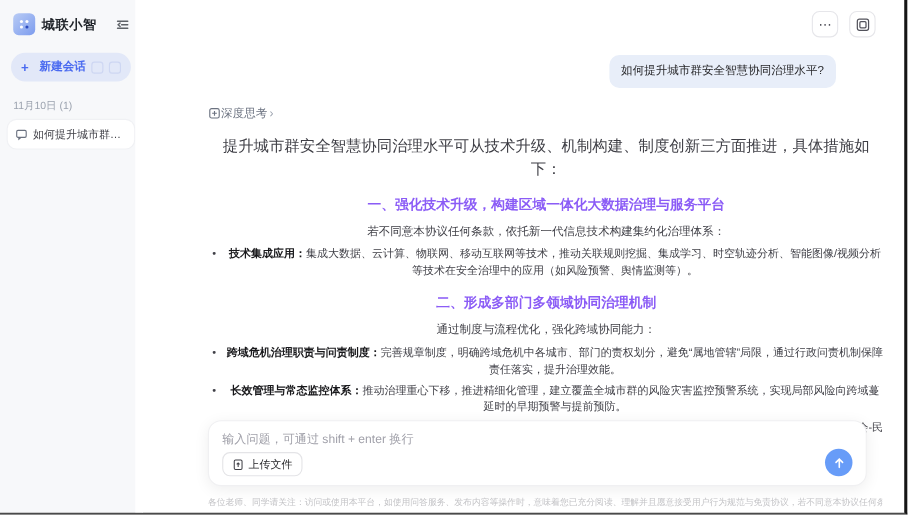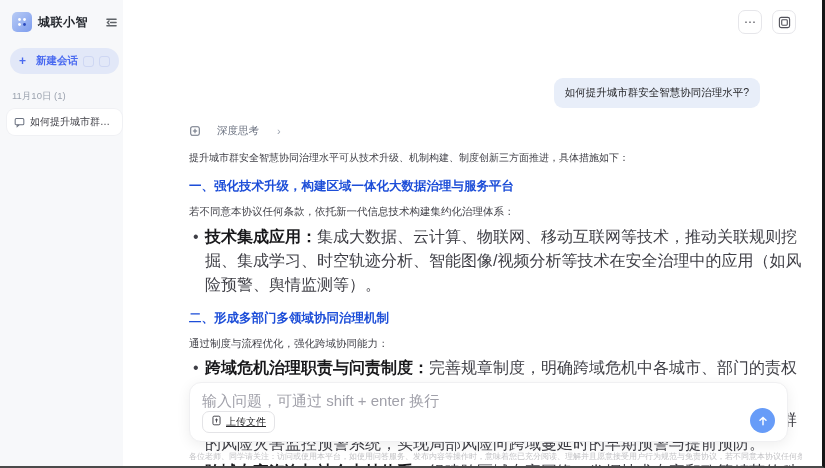--- a/index.html
+++ b/index.html
@@ -29,49 +29,49 @@
                background:#ffffff; border-radius:8px; cursor:pointer; box-shadow:0 0 0 1px #f0f1f4; }
   .conv-item svg { flex:0 0 auto; color:#6b7280; }
   .conv-title { font-size:10px; color:#3f3f46; white-space:nowrap; overflow:hidden; text-overflow:ellipsis; }
 
   
   .main { position:absolute; left:123px; right:0; top:0; bottom:0; background:#fff; }
   .top-actions { position:absolute; top:10px; right:26px; display:flex; gap:10px; z-index:5; }
   .icon-btn { width:24px; height:24px; border-radius:7px; border:1px solid #e6e6ea; background:#fff;
               display:flex; align-items:center; justify-content:center; color:#52525b; cursor:pointer;
               font-size:12px; line-height:1; }
-  .chat { position:absolute; inset:0; padding:78px 18px 78px 66px; overflow:hidden; }
+  .chat { position:absolute; inset:0; padding:50px 18px 78px 66px; overflow:hidden;text-align:center; }
 
   .user-row { display:flex; justify-content:flex-end; margin-bottom:16px; padding-right:44px; }
   .bubble { background:#e8eef9; color:#27272a; font-size:10.5px; line-height:1.5;
             padding:7px 11px; border-radius:9px; max-width:420px; }
 
-  .deepthink { display:flex; align-items:center; gap:16px; color:#6b7280; font-size:10.5px;
+  .deepthink { display:flex; align-items:center; gap:0; color:#6b7280; font-size:10.5px;
                margin-bottom:12px; cursor:pointer; }
   .deepthink .chev { font-size:11px; color:#9ca3af; margin-left:2px; }
 
-  .intro { font-size:10px; color:#3f3f46; line-height:1.55; }
-  .sec-h { font-size:12.5px; font-weight:bold; color:#1d4ed8; margin:13px 0 8px 0; }
+  .intro { font-size:14px; color:#3f3f46; line-height:1.55; }
+  .sec-h { font-size:12.5px; font-weight:bold; color:#8b5cf6; margin:13px 0 8px 0; }
   .sec-lead { font-size:10.5px; color:#3f3f46; line-height:1.55; margin-bottom:5px; }
   .sec-ul { list-style:none; padding-left:14px; }
-  .sec-li { position:relative; font-size:16px; color:#3f3f46; line-height:1.5; margin-bottom:4px; padding-left:2px; }
+  .sec-li { position:relative; font-size:10px; color:#3f3f46; line-height:1.5; margin-bottom:4px; padding-left:2px; }
   .sec-li::before { content:"•"; position:absolute; left:-10px; top:0; color:#3f3f46; }
   .sec-li b { color:#18181b; }
 
   
   .composer { position:absolute; left:66px; right:34px; bottom:24px; background:#fff;
               border:1px solid #f0f0f2; border-radius:12px; box-shadow:0 3px 14px rgba(0,0,0,.07);
               padding:9px 12px 8px 12px; height:60px; display:flex; flex-direction:column; justify-content:space-between; }
   .composer textarea { border:none; outline:none; resize:none; width:100%; height:16px;
-                       font-size:15px; color:#27272a; font-family:inherit; background:transparent; }
+                       font-size:11px; color:#27272a; font-family:inherit; background:transparent; }
   .composer textarea::placeholder { color:#a1a1aa; }
   .composer-bottom { display:flex; align-items:flex-end; justify-content:space-between; }
-  .upload-btn { display:flex; align-items:flex-start; gap:4px; border:1px solid #e4e4e7; background:#fff;
+  .upload-btn { display:flex; align-items:center; gap:4px; border:1px solid #e4e4e7; background:#fff;
                 border-radius:7px; padding:3px 8px; font-size:10px; color:#27272a; cursor:pointer;
-                font-family:inherit;text-decoration:underline; }
+                font-family:inherit; }
   .send-btn { width:25px; height:25px; border-radius:50%; border:none; background:#679cf8;
               display:flex; align-items:center; justify-content:center; cursor:pointer; }
 
   .footer { position:absolute; left:66px; right:20px; bottom:4px; font-size:8px; color:#c3c3c6;
             white-space:nowrap; overflow:hidden; text-align:left; }
 </style>
 </head>
 <body>
 
 <div class="app">

